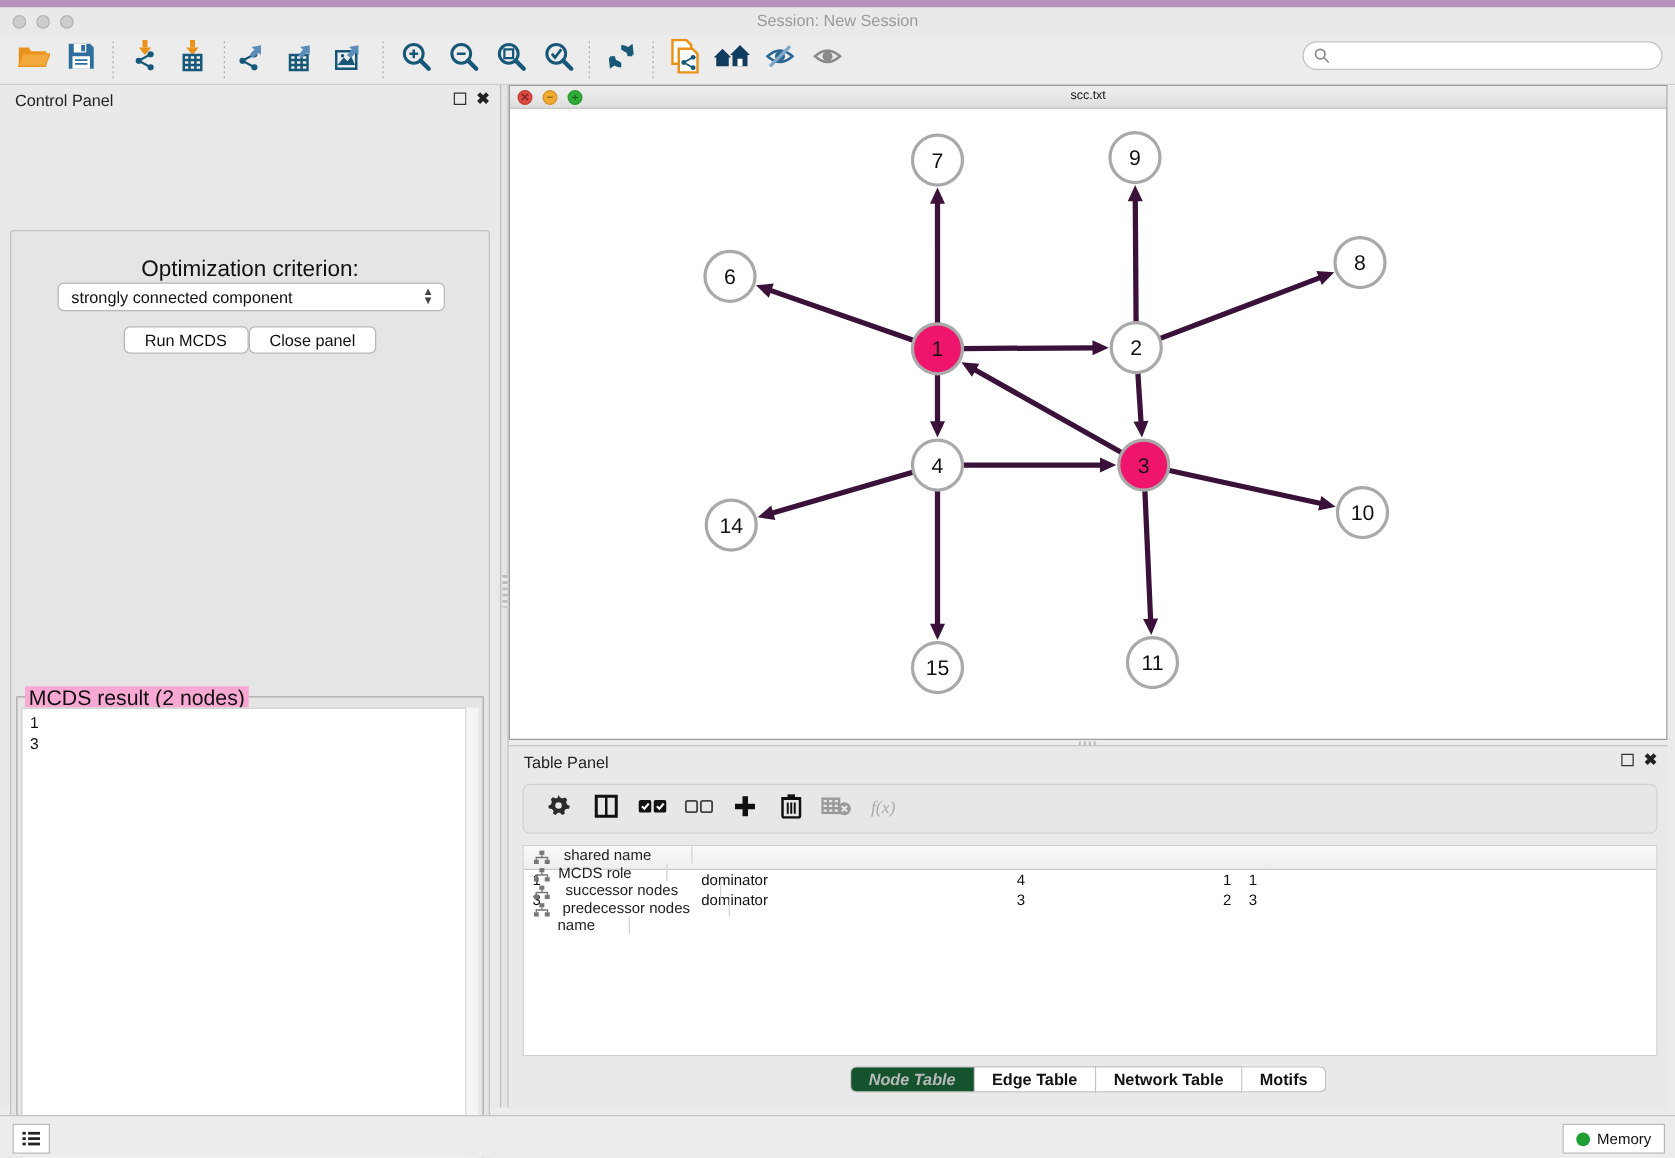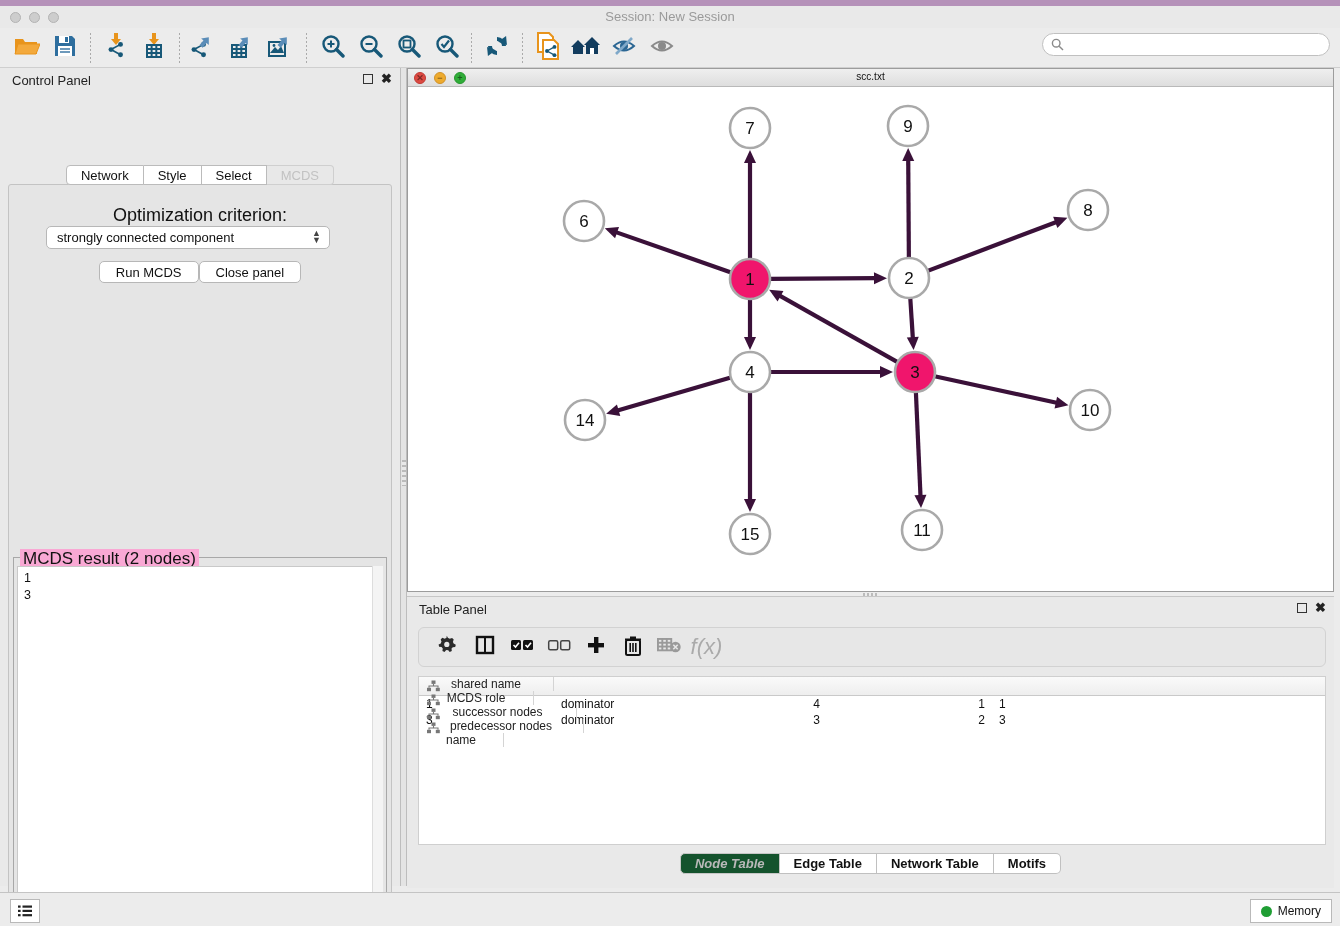--- a/index.html
+++ b/index.html
@@ -30,21 +30,21 @@
   .close-x { font-size:13px; font-weight:bold; color:#222; line-height:10px; }
 
   #cp-tabs { position:absolute; left:0; top:97px; width:100%; display:flex; justify-content:center; z-index:2; }
   .tab { height:20px; padding:0 14px; font-size:13px; background:#fff; border:1px solid #bbb; border-left:none; display:flex; align-items:center; color:#111; }
   .tab:first-child { border-left:1px solid #bbb; border-radius:4px 0 0 4px; }
   .tab:last-child { border-radius:0 4px 4px 0; }
   .tab.disabled-active { background:#e8e8e8; color:#c2c2c2; border-color:#cfcfcf; }
 
   #cp-body { position:absolute; left:8px; top:116px; width:384px; height:766px; background:#e5e5e5; border:1px solid #c3c3c3; border-radius:3px; }
   #opt-label { position:absolute; left:0; right:0; top:20px; text-align:center; font-size:18px; }
-  #criterion-select { position:absolute; left:37px; top:41px; width:284px; height:23px; background:#fff; border:1px solid #b7b7b7; border-radius:5px; display:flex; align-items:center; font-size:13px; padding-left:10px; }
+  #criterion-select { position:absolute; left:37px; top:41px; width:310px; height:23px; background:#fff; border:1px solid #b7b7b7; border-radius:5px; display:flex; align-items:center; font-size:13px; padding-left:10px; }
   .select-arrows { position:absolute; right:8px; top:3px; display:flex; flex-direction:column; line-height:7px; font-size:9px; color:#444; }
   .cp-buttons { position:absolute; left:0; right:0; top:76px; display:flex; justify-content:center; gap:0; }
   .btn { height:22px; padding:0 16px; background:#fff; border:1px solid #b7b7b7; border-radius:5px; font-size:13px; display:flex; align-items:center; }
 
   #result-box { position:absolute; left:4px; top:372px; width:374px; height:376px; border:1px solid #a8a8a8; background:#e5e5e5; }
   #result-legend { position:absolute; left:6px; top:-9px; background:#f9a8d4; padding:0 3px; font-size:17px; }
   #result-text { position:absolute; left:3px; top:8px; right:3px; bottom:3px; background:#fff; border:1px solid #c9c9c9; font-size:12.5px; line-height:17px; padding:3px 0 0 6px; white-space:pre; overflow:hidden; }
   #result-scroll { position:absolute; right:3px; top:8px; width:11px; bottom:3px; background:#f4f4f4; border-left:1px solid #ddd; }
 
   
@@ -80,21 +80,21 @@
   .tp-tab:last-child { border-radius:0 5px 5px 0; }
   .tp-tab.grey-active { background:#14532d; color:#b9b9b9; border-color:#c6c6c6;font-style:italic; }
 
   
   #statusbar { position:absolute; left:0; top:892px; width:1340px; height:34px; background:#ececec; border-top:1px solid #c4c4c4; }
   #list-btn { position:absolute; left:10px; top:6px; width:30px; height:24px; background:#fff; border:1px solid #b9b9b9; display:flex; align-items:center; justify-content:center; }
   #memory-btn { position:absolute; right:8px; top:6px; height:24px; padding:0 10px; background:#fff; border:1px solid #b9b9b9; display:flex; align-items:center; gap:6px; font-size:12px; }
   #memory-dot { width:11px; height:11px; border-radius:50%; background:#1f9e34; }
 
   svg text { font-family:"Liberation Sans", sans-serif; }
-  .fx { font-family:Liberation Sans, sans-serif; font-style:italic; font-size:22px; color:#aaa; }
+  .fx { font-family:Liberation Serif, serif; font-style:italic; font-size:14px; color:#aaa; }
 </style>
 </head>
 <body>
 
 <div id="purple-strip"></div>
 <div id="titlebar">
   <div class="mac-dots">
     <span class="mac-dot"></span>
     <span class="mac-dot"></span>
     <span class="mac-dot"></span>
@@ -272,26 +272,20 @@
 </div>
 
 <div id="control-panel">
   <div class="panel-header">
     <span class="ph-title">Control Panel</span>
     <span class="ph-icons">
       <span class="float-box"></span>
       <span class="close-x">✖</span>
     </span>
   </div>
-  <div id="cp-tabs">
-      <div class="tab">Network</div>
-      <div class="tab">Style</div>
-      <div class="tab">Select</div>
-      <div class="tab disabled-active">MCDS</div>
-    </div>
   <div id="cp-body">
     <div id="opt-label">Optimization criterion:</div>
     <div id="criterion-select">
       <span>strongly connected component</span>
       <span class="select-arrows">
           <span>▲</span>
           <span>▼</span>
         </span>
     </div>
     <div class="cp-buttons">

